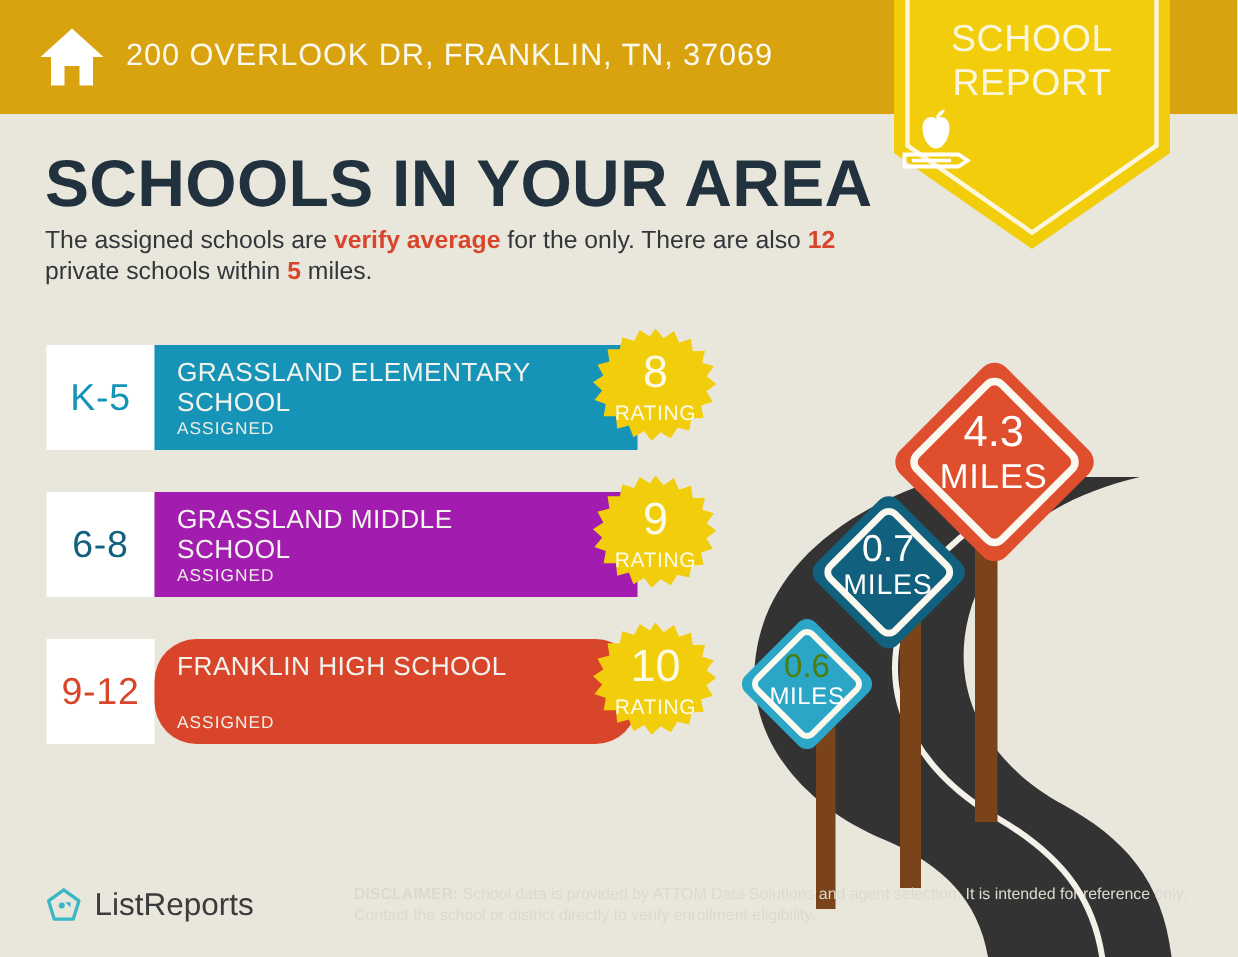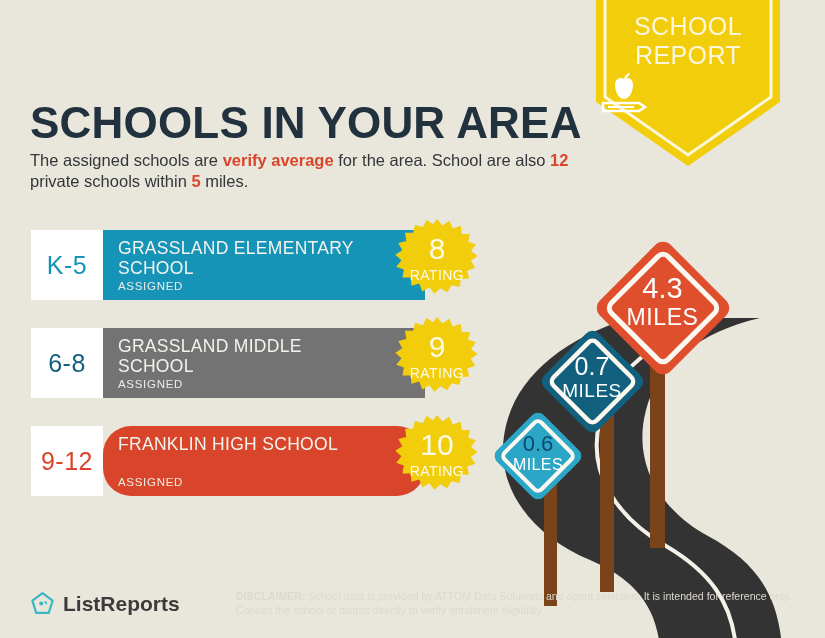--- a/index.html
+++ b/index.html
@@ -86,21 +86,21 @@
   }
 
   
   .scene{position:absolute;left:460px;top:260px;width:365px;height:388px;z-index:2;}
 
   
   .logo-wrap{
     position:absolute;left:30px;top:589px;height:30px;
     display:flex;align-items:center;gap:8px;z-index:8;
   }
-  .logo-text{font-size:21px;color:#3B3B3B;letter-spacing:0;font-weight:bold;}
+  .logo-text{font-size:21px;color:#3B3B3B;letter-spacing:0;}
   .disclaimer{
     position:absolute;left:236px;top:590px;width:556px;
     font-size:10.6px;line-height:13.5px;color:#DCD9CE;
     z-index:8;
   }
   .disclaimer b{color:#DCD9CE;font-weight:bold;}
 </style>
 </head>
 <body>
 
@@ -140,25 +140,31 @@
       <div style="position:absolute;left:0;top:36px;width:128px;text-align:center;color:#FFFFFF;font-size:25px;line-height:27px;">0.7</div>
       <div style="position:absolute;left:0;top:63px;width:128px;text-align:center;color:#FFFFFF;font-size:19px;letter-spacing:.5px;">MILES</div>
     </div>
 
     
     <div style="position:absolute;left:22px;top:140px;width:112px;height:112px;">
       <svg width="112" height="112" viewBox="0 0 112 112">
         <rect x="23" y="23" width="66" height="66" rx="8" transform="rotate(45 56 56)" fill="#2BA6C6"></rect>
         <rect x="30" y="30" width="52" height="52" rx="5" transform="rotate(45 56 56)" fill="none" stroke="#FBF8F0" stroke-width="4"></rect>
       </svg>
-      <div style="position:absolute;left:0;top:32px;width:112px;text-align:center;color:#0c4a6e;font-size:22px;line-height:24px;">0.6</div>
+      <div style="position:absolute;left:0;top:32px;width:112px;text-align:center;color:#4d7c0f;font-size:22px;line-height:24px;">0.6</div>
       <div style="position:absolute;left:0;top:56px;width:112px;text-align:center;color:#FFFFFF;font-size:16px;letter-spacing:.4px;">MILES</div>
     </div>
   </div>
 
+  <div class="header">
+    <svg class="home-icon" viewBox="0 0 44 42">
+      <path d="M22 2 L43 21 L36 21 L36 40 L27 40 L27 27 L17 27 L17 40 L8 40 L8 21 L1 21 Z" fill="#FFFFFF"></path>
+    </svg>
+    <div class="addr">200 OVERLOOK DR, FRANKLIN, TN, 37069</div>
+  </div>
 
   <div class="badge">
     <svg width="184" height="172" viewBox="0 0 184 172">
       <path d="M0 0 L184 0 L184 108 L92 172 L0 108 Z" fill="#F2CD0C"></path>
       <path d="M9 0 L9 103 L92 161 L175 103 L175 0" fill="none" stroke="#FCF7DC" stroke-width="3"></path>
     </svg>
     <div class="badge-text">
       <div>SCHOOL</div>
       <div>REPORT</div>
     </div>
@@ -166,21 +172,21 @@
       <svg width="56" height="46" viewBox="0 0 56 46">
         <path d="M28 6 C29 3 32 1 34 1 C33 4 31 6 28.5 6.6 Z" fill="#FFFFFF"></path>
         <path d="M28 7 C24 4.5 19 7 19 13 C19 20 23 27 28 27 C33 27 37 20 37 13 C37 7 32 4.5 28 7 Z" fill="#FFFFFF"></path>
         <path d="M7 31 L43 31 L49 35 L43 39 L7 39 Z" fill="none" stroke="#FFFFFF" stroke-width="2.6"></path>
         <line x1="12" y1="35" x2="38" y2="35" stroke="#FFFFFF" stroke-width="2.2"></line>
       </svg>
     </div>
   </div>
 
   <div class="title">SCHOOLS IN YOUR AREA</div>
-  <div class="subtitle"><span>The assigned schools are </span><b>verify average</b><span> for the area. School are also </span><b>12</b><span> private schools within </span><b>5</b><span> miles.</span></div>
+  <div class="subtitle"><span>The assigned schools are </span><b>verify average</b><span> for the only. There are also </span><b>12</b><span> private schools within </span><b>5</b><span> miles.</span></div>
 
   <div class="rows">
 
     <div class="row">
       <div class="grade" style="color:#1594B8;">K-5</div>
       <div class="bar" style="background:#1594B8;">
         <div class="sname">GRASSLAND ELEMENTARY SCHOOL</div>
         <div class="assigned">ASSIGNED</div>
       </div>
       <div class="star">
@@ -192,21 +198,21 @@
                    L14 63 L15.5 54.6 L7.6 51.8 L13 45.1 L6.6 39.4 L13.8 34.7 L9.7 27.2
                    L18 25 L16.7 16.5 L25.2 16.5 L27 8.1 L35.1 10.7 L39.1 3.1 L46 7.6 Z" fill="#F2CD0C"></path>
         </svg>
         <div class="star-num">8</div>
         <div class="star-lbl">RATING</div>
       </div>
     </div>
 
     <div class="row">
       <div class="grade" style="color:#12617F;">6-8</div>
-      <div class="bar" style="background:#737373;">
+      <div class="bar" style="background:#a21caf;">
         <div class="sname">GRASSLAND MIDDLE SCHOOL</div>
         <div class="assigned">ASSIGNED</div>
       </div>
       <div class="star">
         <svg width="96" height="100" viewBox="0 0 100 100">
           <path d="M50 2 L55.6 8.8 L62.8 3.9 L66.4 11.9 L74.6 9.2 L75.9 17.8 L84.4 17.6
                    L82.4 25.9 L90.5 28.3 L85.5 35.3 L92.2 40.6 L85.3 45.6 L89.8 52.9
                    L81.6 55.6 L83.4 64 L74.9 64.5 L73.5 73 L65.2 71 L60.6 78.3 L53.5 74.1
                    L47.3 80 L42.1 73.2 L34.7 77.6 L31.5 69.4 L23.4 71.7 L22.5 63.1
                    L14 63 L15.5 54.6 L7.6 51.8 L13 45.1 L6.6 39.4 L13.8 34.7 L9.7 27.2

